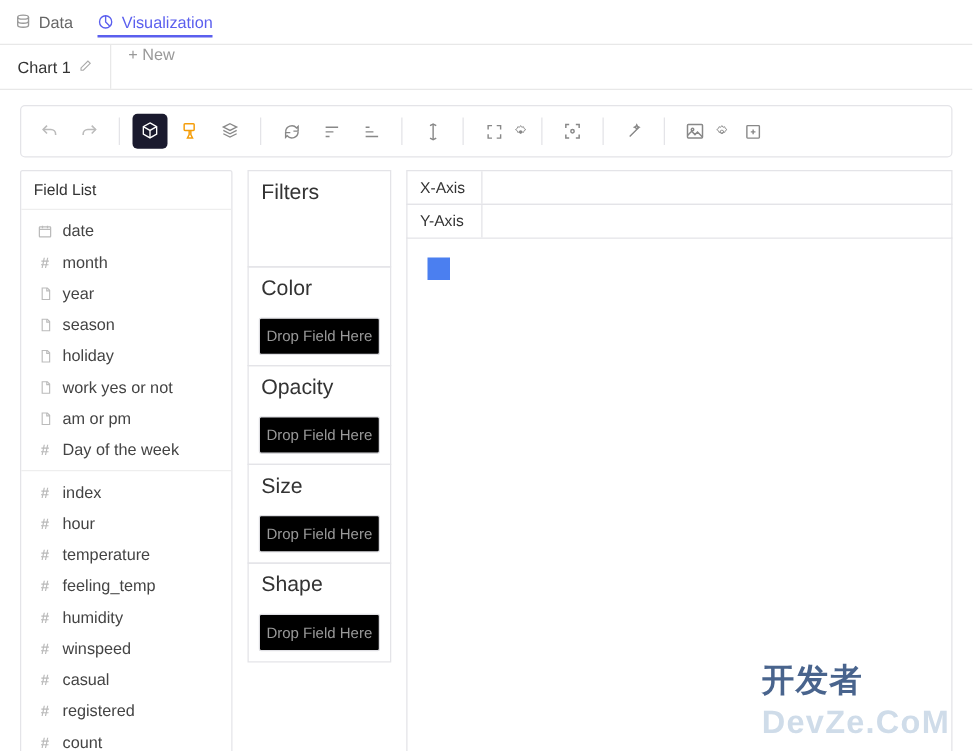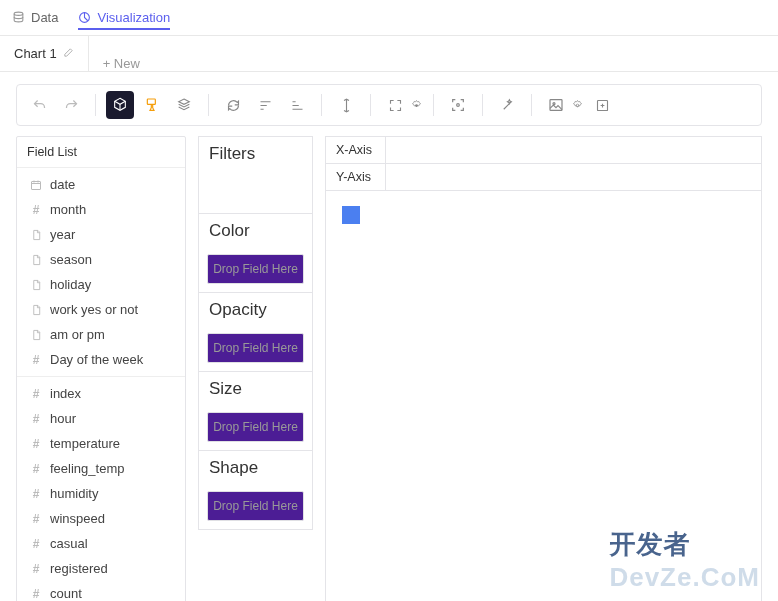--- a/index.html
+++ b/index.html
@@ -3,21 +3,21 @@
 <meta charset="utf-8">
 <style>
 * { box-sizing: border-box; margin: 0; padding: 0; font-family: -apple-system, BlinkMacSystemFont, "Segoe UI", Arial, sans-serif; }
 body { background: #fff; width: 778px; height: 601px; overflow: hidden; font-size: 13px; color: #333; }
 
 .top-tabs { display: flex; align-items: center; padding: 0 12px; border-bottom: 1px solid #e8e8e8; height: 36px; gap: 20px; }
 .top-tab { display: flex; align-items: center; gap: 6px; height: 23px; color: #666; cursor: pointer; }
 .top-tab.active { color: #5b5fee; border-bottom: 2px solid #5b5fee; margin-bottom: -1px; }
 .top-tab .ico { display: inline-flex; }
 
-.sub-tabs { display: flex; align-items: flex-end; height: 36px; border-bottom: 1px solid #e8e8e8; }
+.sub-tabs { display: flex; align-items: flex-start; height: 36px; border-bottom: 1px solid #e8e8e8; }
 .sub-tab { display: flex; align-items: center; gap: 6px; padding: 0 14px; height: 35px; border-right: 1px solid #e8e8e8; color: #333; cursor: pointer; }
 .sub-tab .edit { color: #999; font-size: 11px; }
 .sub-new { padding: 0 14px; color: #999; cursor: pointer; }
 
 .workspace { padding: 12px 16px; }
 .toolbar { border: 1px solid #e4e4e8; border-radius: 4px; height: 42px; display: flex; align-items: center; padding: 0 8px; gap: 4px; margin-bottom: 10px; }
 .tbtn { width: 28px; height: 28px; display: flex; align-items: center; justify-content: center; border-radius: 4px; color: #666; cursor: pointer; }
 .tbtn.dark { background: #1a1a2e; color: #fff; }
 .tbtn.orange { color: #f59e0b; }
 .tsep { width: 1px; height: 22px; background: #e4e4e8; margin: 0 6px; }
@@ -32,21 +32,21 @@
 .fl-body { padding: 4px 0; }
 .fl-item { display: flex; align-items: center; gap: 7px; padding: 5px 12px; font-size: 13px; color: #444; cursor: grab; }
 .fl-item .ft { width: 14px; display: inline-flex; justify-content: center; color: #aaa; font-size: 12px; }
 .fl-sep { height: 1px; background: #eee; margin: 4px 0; }
 
 .encodings { width: 115px; display: flex; flex-direction: column; gap: 0; }
 .enc-pane { border: 1px solid #e4e4e8; }
 .enc-pane + .enc-pane { margin-top: -1px; }
 .enc-title { padding: 7px 10px; font-size: 17px; color: #333; }
 .filters-body { height: 42px; }
-.enc-drop { margin: 6px 8px 8px; border: 1px solid #e0e0e4; background: #4c1d95; color: #999; font-size: 12px; text-align: center; padding: 7px 4px; border-radius: 2px; cursor: pointer; }
+.enc-drop { margin: 6px 8px 8px; border: 1px solid #e0e0e4; background: #000000; color: #999; font-size: 12px; text-align: center; padding: 7px 4px; border-radius: 2px; cursor: pointer; }
 
 .canvas { flex: 1; }
 .axis-row { display: flex; border: 1px solid #e4e4e8; margin-bottom: -1px; }
 .axis-label { width: 60px; padding: 6px 10px; font-size: 12.5px; color: #333; border-right: 1px solid #e4e4e8; }
 .axis-drop { flex: 1; min-height: 26px; }
 .chart-area { border: 1px solid #e4e4e8; border-top: none; height: 420px; padding: 16px; }
 .chart-swatch { width: 18px; height: 18px; background: #4b7ff0; }
 
 .watermark { position: absolute; right: 18px; bottom: 8px; color: #c7d6e6; font-size: 26px; font-weight: 700; letter-spacing: 1px; opacity: 0.85; pointer-events: none; }
 .watermark .dark { color: #2a4a7a; }

